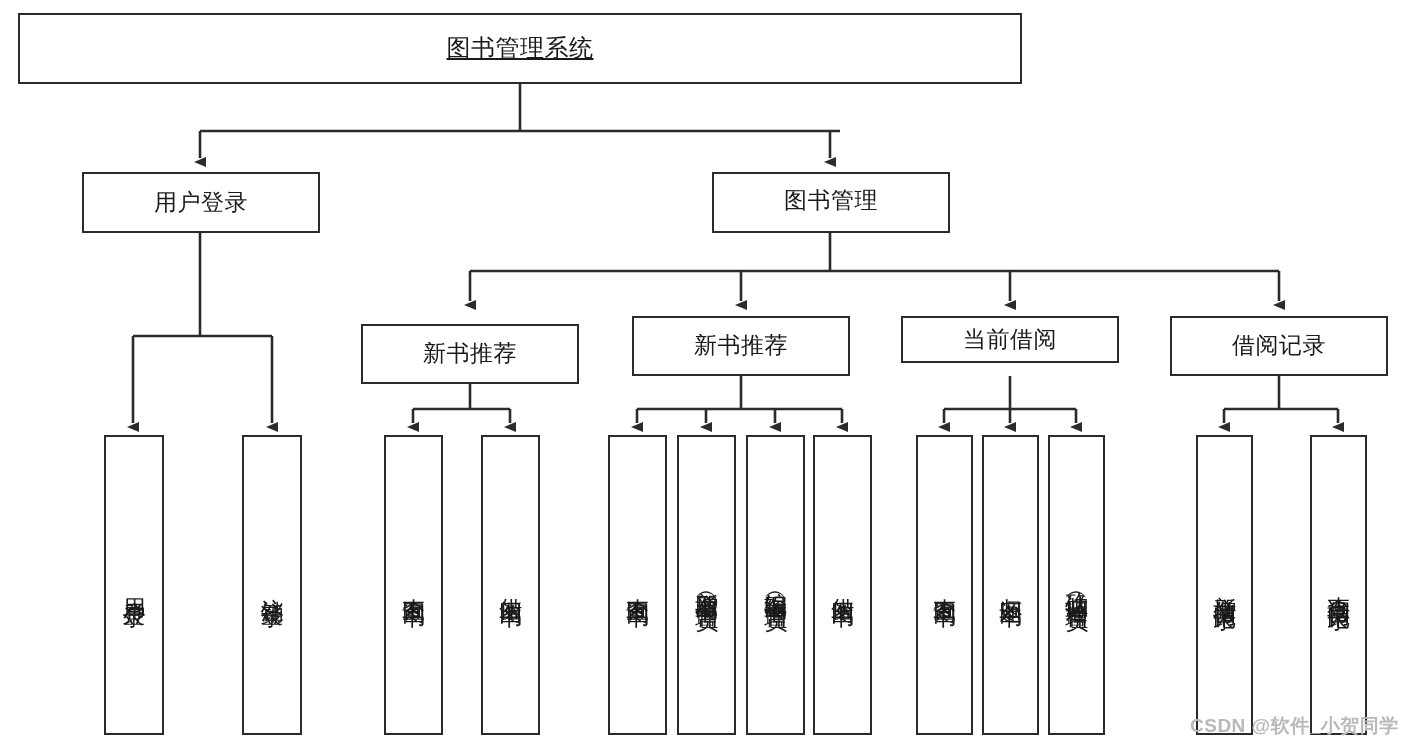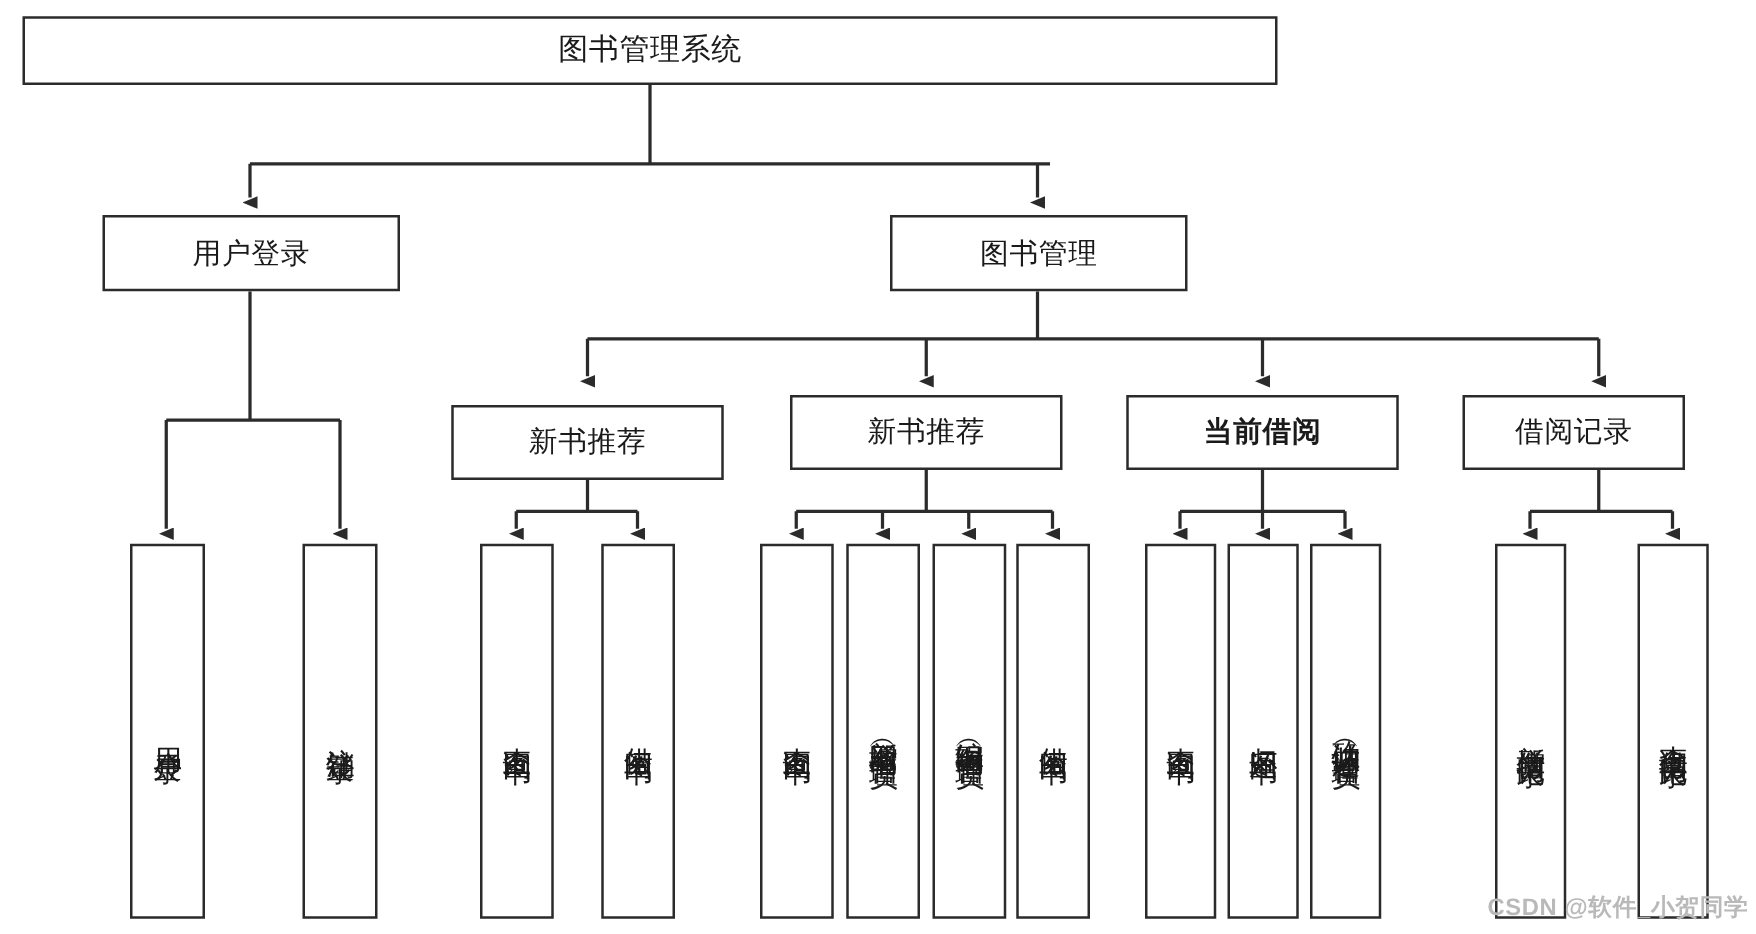--- a/index.html
+++ b/index.html
@@ -124,29 +124,29 @@
       <path d="M1010,409 L1010,423" marker-end="url(#arrow)"></path>
       <path d="M1076,409 L1076,423" marker-end="url(#arrow)"></path>
 
       <path d="M1279,376 L1279,409"></path>
       <path d="M1224,409 L1338,409"></path>
       <path d="M1224,409 L1224,423" marker-end="url(#arrow)"></path>
       <path d="M1338,409 L1338,423" marker-end="url(#arrow)"></path>
     </g>
   </svg>
 
-  <div class="node horiz root" style="left:18px; top:13px; width:1004px; height:55px;">图书管理系统</div>
+  <div class="node horiz root" style="left:18px; top:13px; width:1004px; height:71px;text-decoration:underline;">图书管理系统</div>
 
   <div class="node horiz" style="left:82px; top:172px; width:238px; height:61px;">用户登录</div>
-  <div class="node horiz" style="left:712px; top:172px; width:238px; height:61px;">图书管理</div>
+  <div class="node horiz" style="left:712px; top:172px; width:238px; height:61px;font-family:Liberation Mono, monospace;">图书管理</div>
 
   <div class="node horiz" style="left:361px; top:324px; width:218px; height:60px;text-align:right;">新书推荐</div>
   <div class="node horiz" style="left:632px; top:316px; width:218px; height:60px;">新书推荐</div>
-  <div class="node horiz" style="left:901px; top:316px; width:218px; height:60px;font-weight:bold;">当前借阅</div>
-  <div class="node horiz" style="left:1170px; top:316px; width:178px; height:60px;">借阅记录</div>
+  <div class="node horiz" style="left:901px; top:316px; width:218px; height:47px;">当前借阅</div>
+  <div class="node horiz" style="left:1170px; top:316px; width:218px; height:60px;">借阅记录</div>
 
   <div class="node vert" style="left:104px; top:435px; width:60px; height:300px;">
     <div class="vwrap">
       <span class="vlabel">用户登录</span>
     </div>
   </div>
   <div class="node vert" style="left:242px; top:435px; width:60px; height:300px;">
     <div class="vwrap">
       <span class="vlabel">注销登录</span>
     </div>

